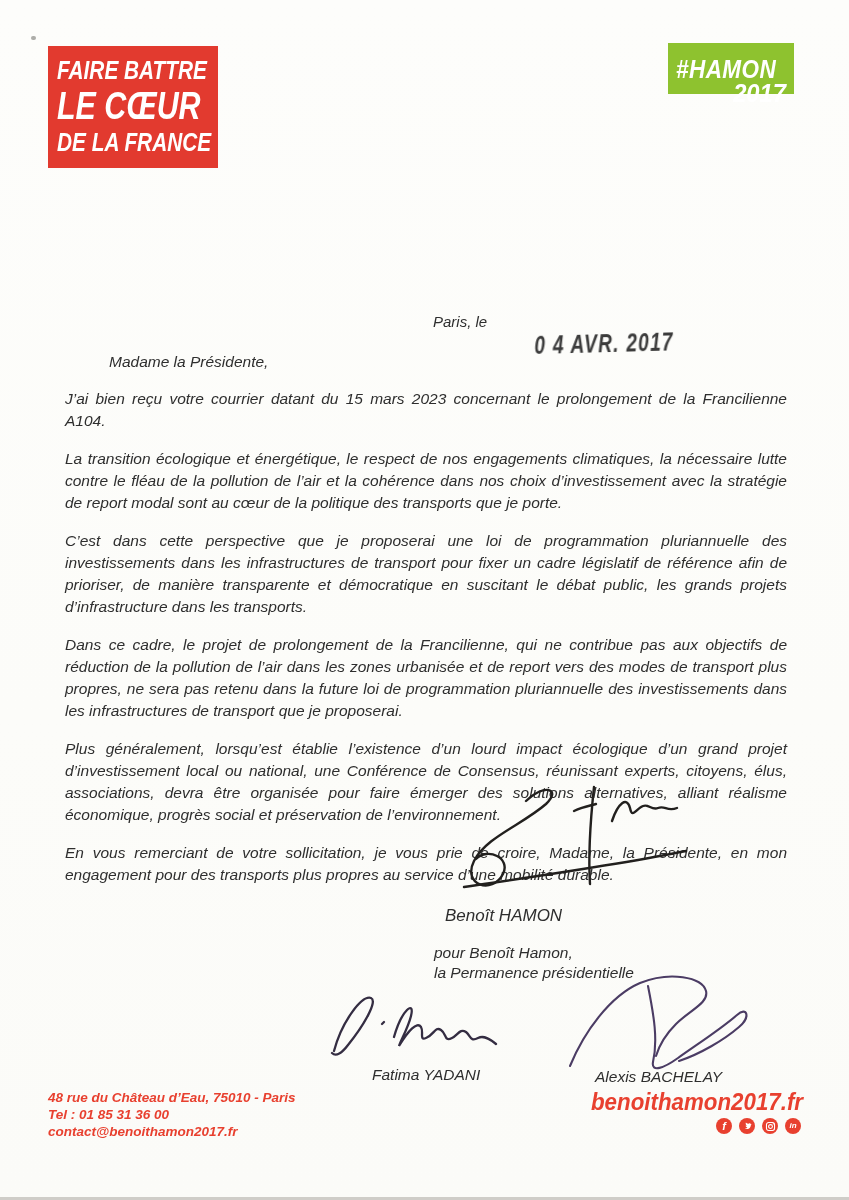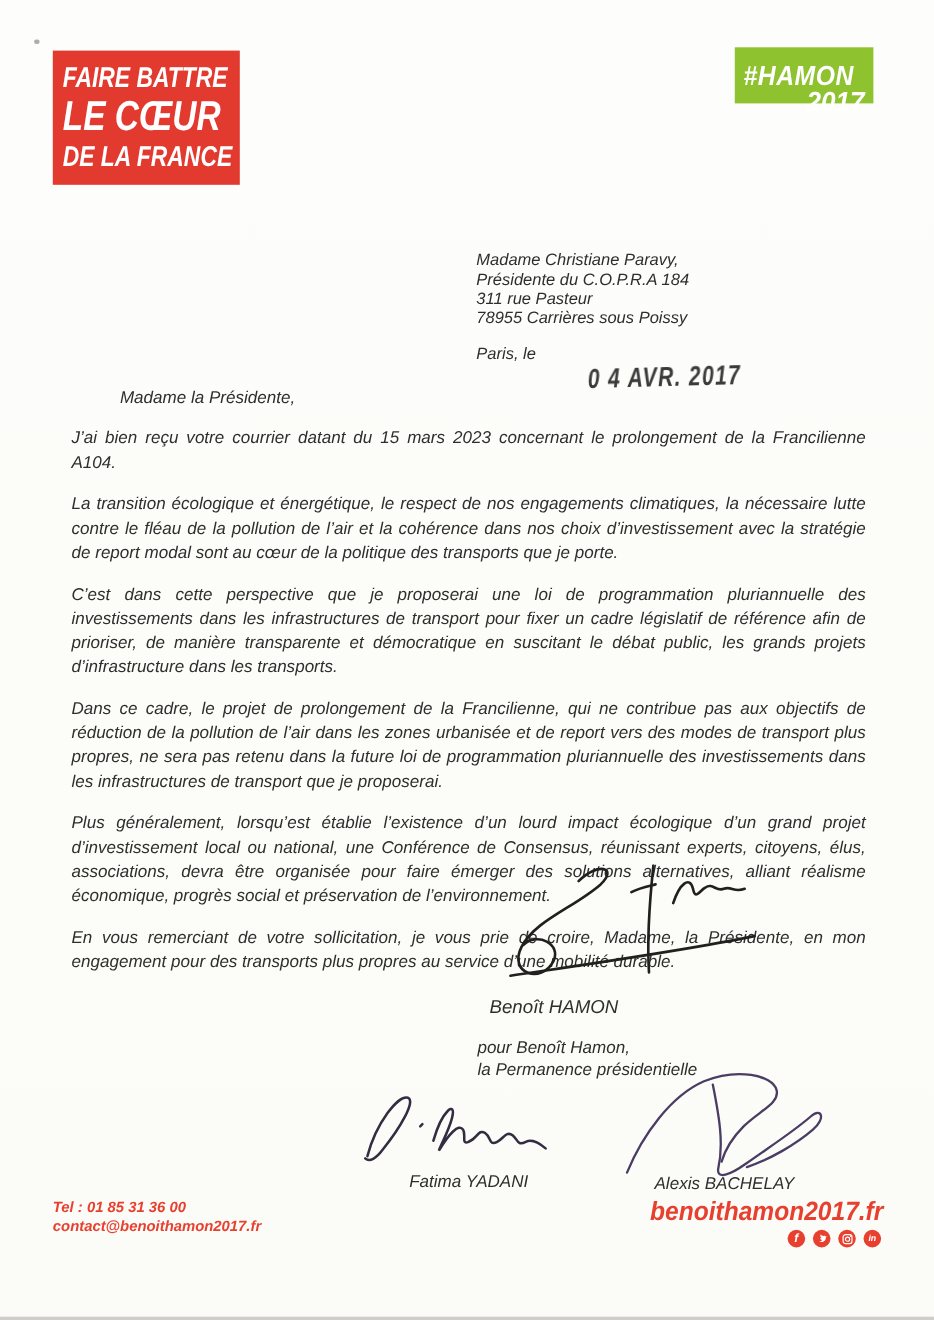--- a/index.html
+++ b/index.html
@@ -89,26 +89,20 @@
     <span class="logo-line l1">FAIRE BATTRE</span>
     <span class="logo-line l2">LE CŒUR</span>
     <span class="logo-line l3">DE LA FRANCE</span>
   </div>
 
   <div class="badge">
     <span class="badge-l1">#HAMON</span>
     <span class="badge-l2">2017</span>
   </div>
 
-  <div class="recipient">
-    <div>Madame Christiane Paravy,</div>
-    <div>Présidente du C.O.P.R.A 184</div>
-    <div>311 rue Pasteur</div>
-    <div>78955 Carrières sous Poissy</div>
-  </div>
 
   <div class="dateline">Paris, le</div>
   <div class="stamp">0 4 AVR. 2017</div>
 
   <div class="letter-body">
     <p class="salutation">Madame la Présidente,</p>
     <p>J’ai bien reçu votre courrier datant du 15 mars 2023 concernant le prolongement de la Francilienne A104.</p>
     <p>La transition écologique et énergétique, le respect de nos engagements climatiques, la nécessaire lutte contre le fléau de la pollution de l’air et la cohérence dans nos choix d’investissement avec la stratégie de report modal sont au cœur de la politique des transports que je porte.</p>
     <p>C’est dans cette perspective que je proposerai une loi de programmation pluriannuelle des investissements dans les infrastructures de transport pour fixer un cadre législatif de référence afin de prioriser, de manière transparente et démocratique en suscitant le débat public, les grands projets d’infrastructure dans les transports.</p>
     <p>Dans ce cadre, le projet de prolongement de la Francilienne, qui ne contribue pas aux objectifs de réduction de la pollution de l’air dans les zones urbanisée et de report vers des modes de transport plus propres,  ne sera pas retenu dans la future loi de programmation pluriannuelle des investissements dans les infrastructures de transport que je proposerai.</p>
@@ -144,20 +138,21 @@
 
   <svg class="sig sig-alexis" width="202" height="100" viewBox="0 0 202 100" fill="none">
     <g stroke="#4b3c64" stroke-width="2.1" stroke-linecap="round" fill="none">
       <path d="M10,92 C24,58 50,22 80,9 C110,-3 142,3 146,17 C149,29 130,36 116,50 C106,60 99,72 96,82"></path>
       <path d="M88,12 C94,42 98,66 93,88 C91,99 104,94 118,84 C139,69 161,55 177,41 C187,32 191,43 179,53 C164,66 140,80 119,87"></path>
     </g>
   </svg>
   <div class="name-alexis">Alexis BACHELAY</div>
 
   <div class="footer-left">
+    <div>48 rue du Château d’Eau, 75010 - Paris</div>
     <div>Tel : 01 85 31 36 00</div>
     <div>contact@benoithamon2017.fr</div>
   </div>
 
   <div class="website">benoithamon2017.fr</div>
 
   <div class="social-row">
     <div class="social-icon">
       <span>f</span>
     </div>

